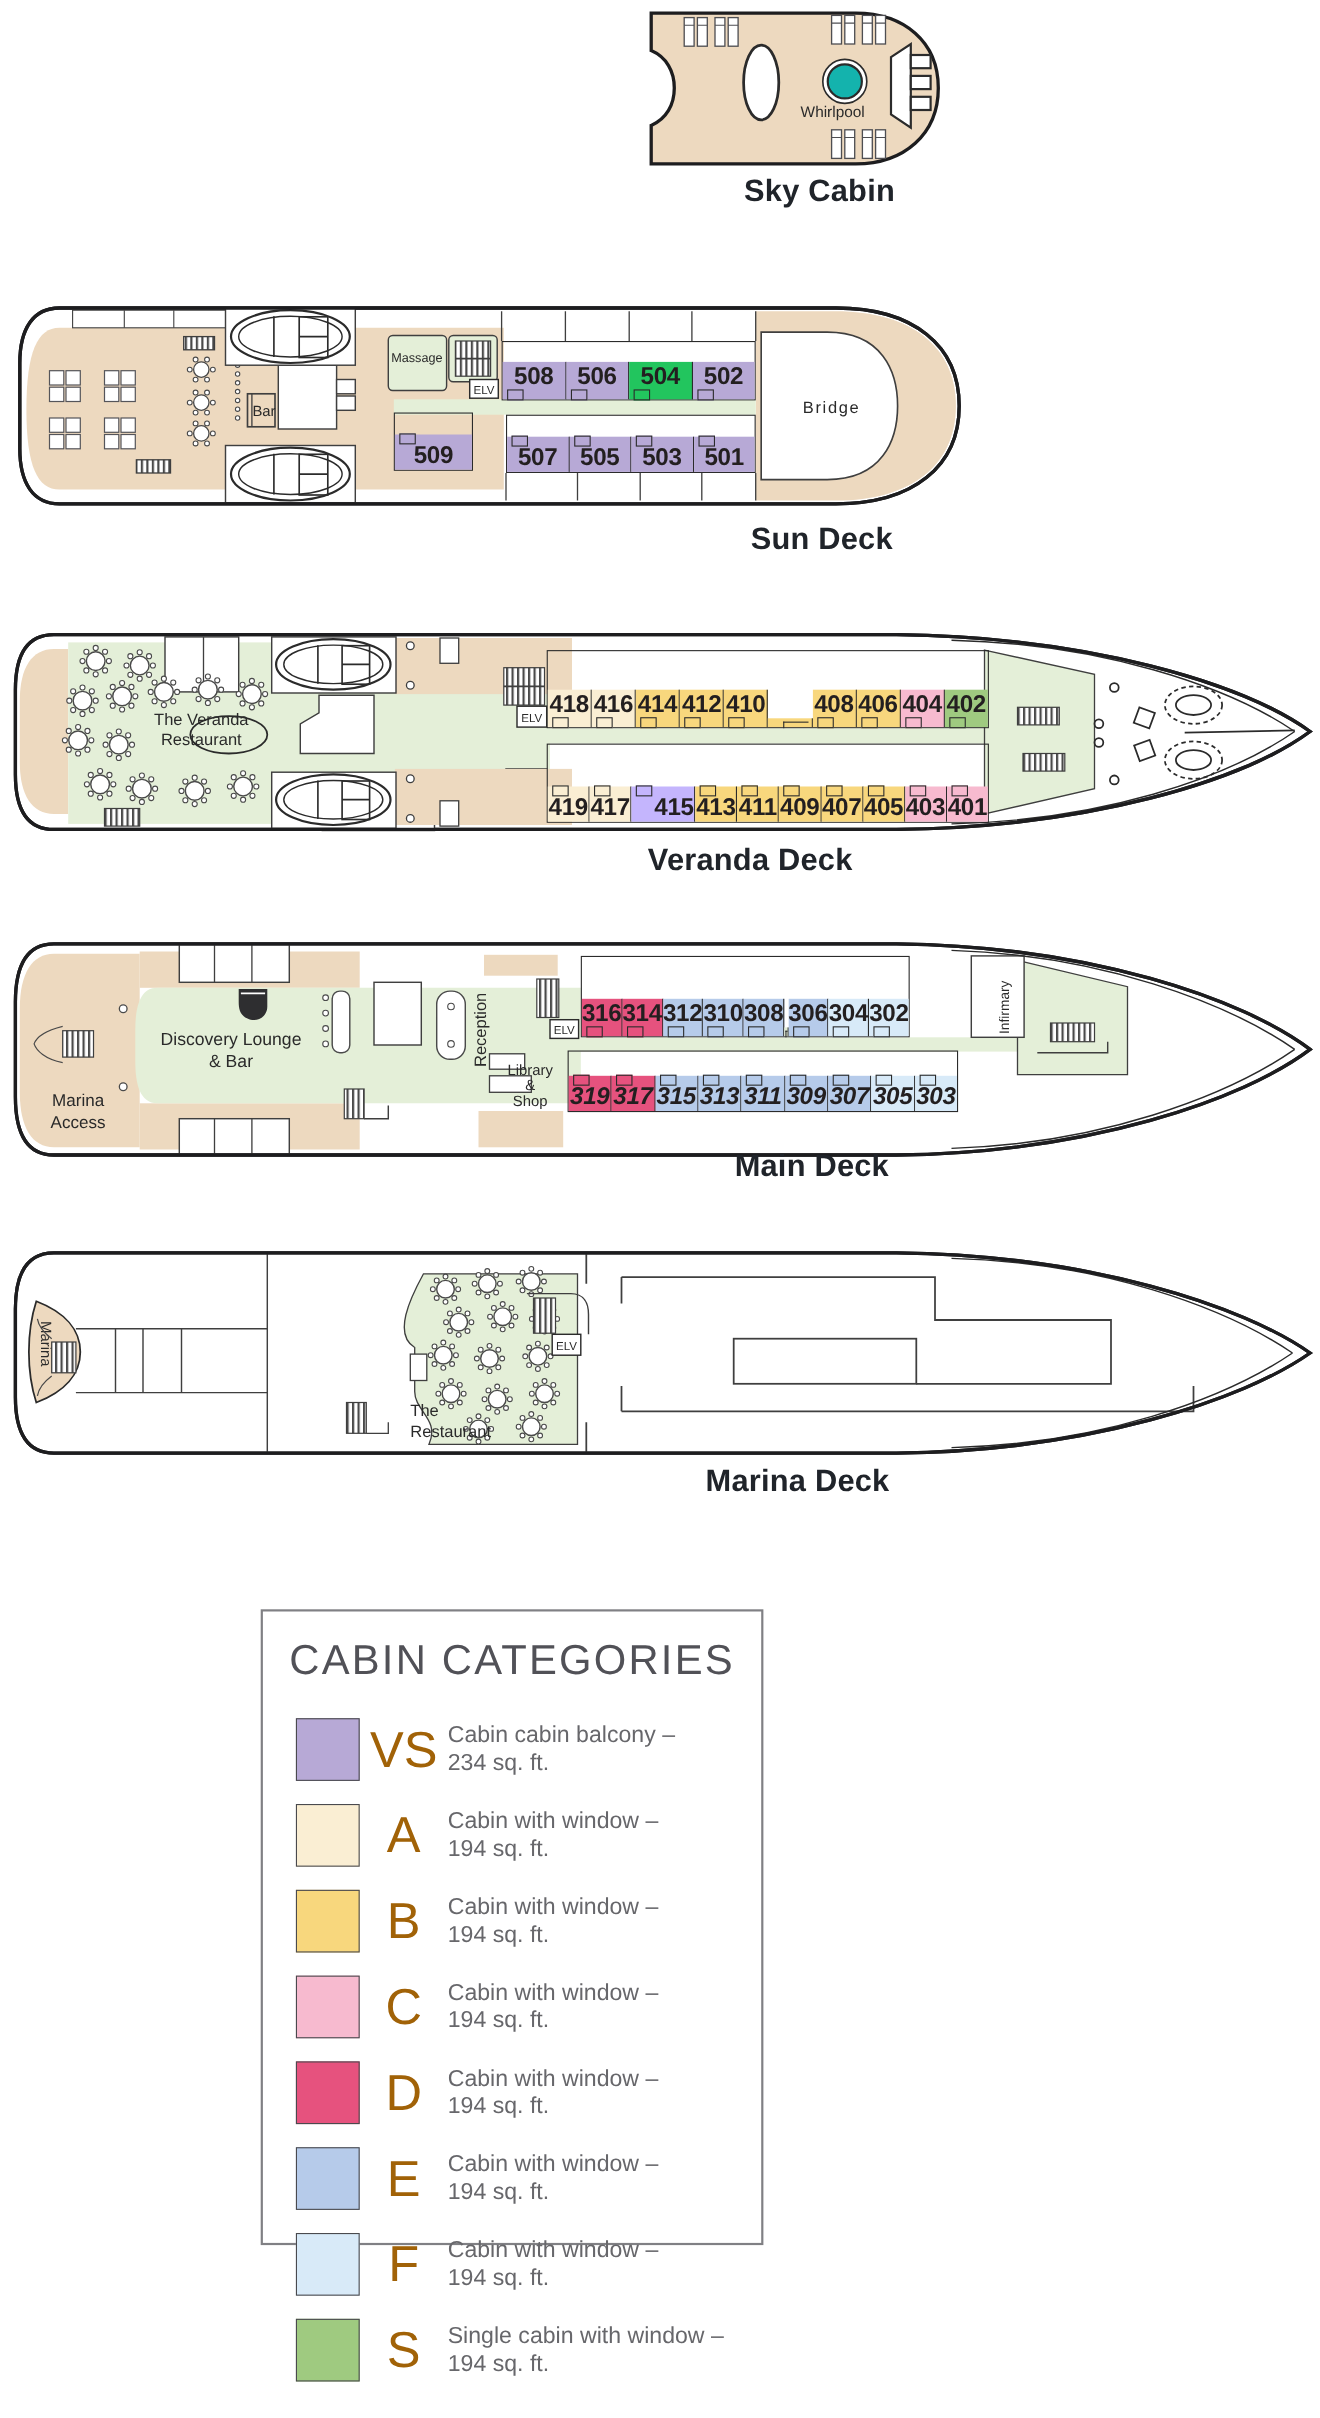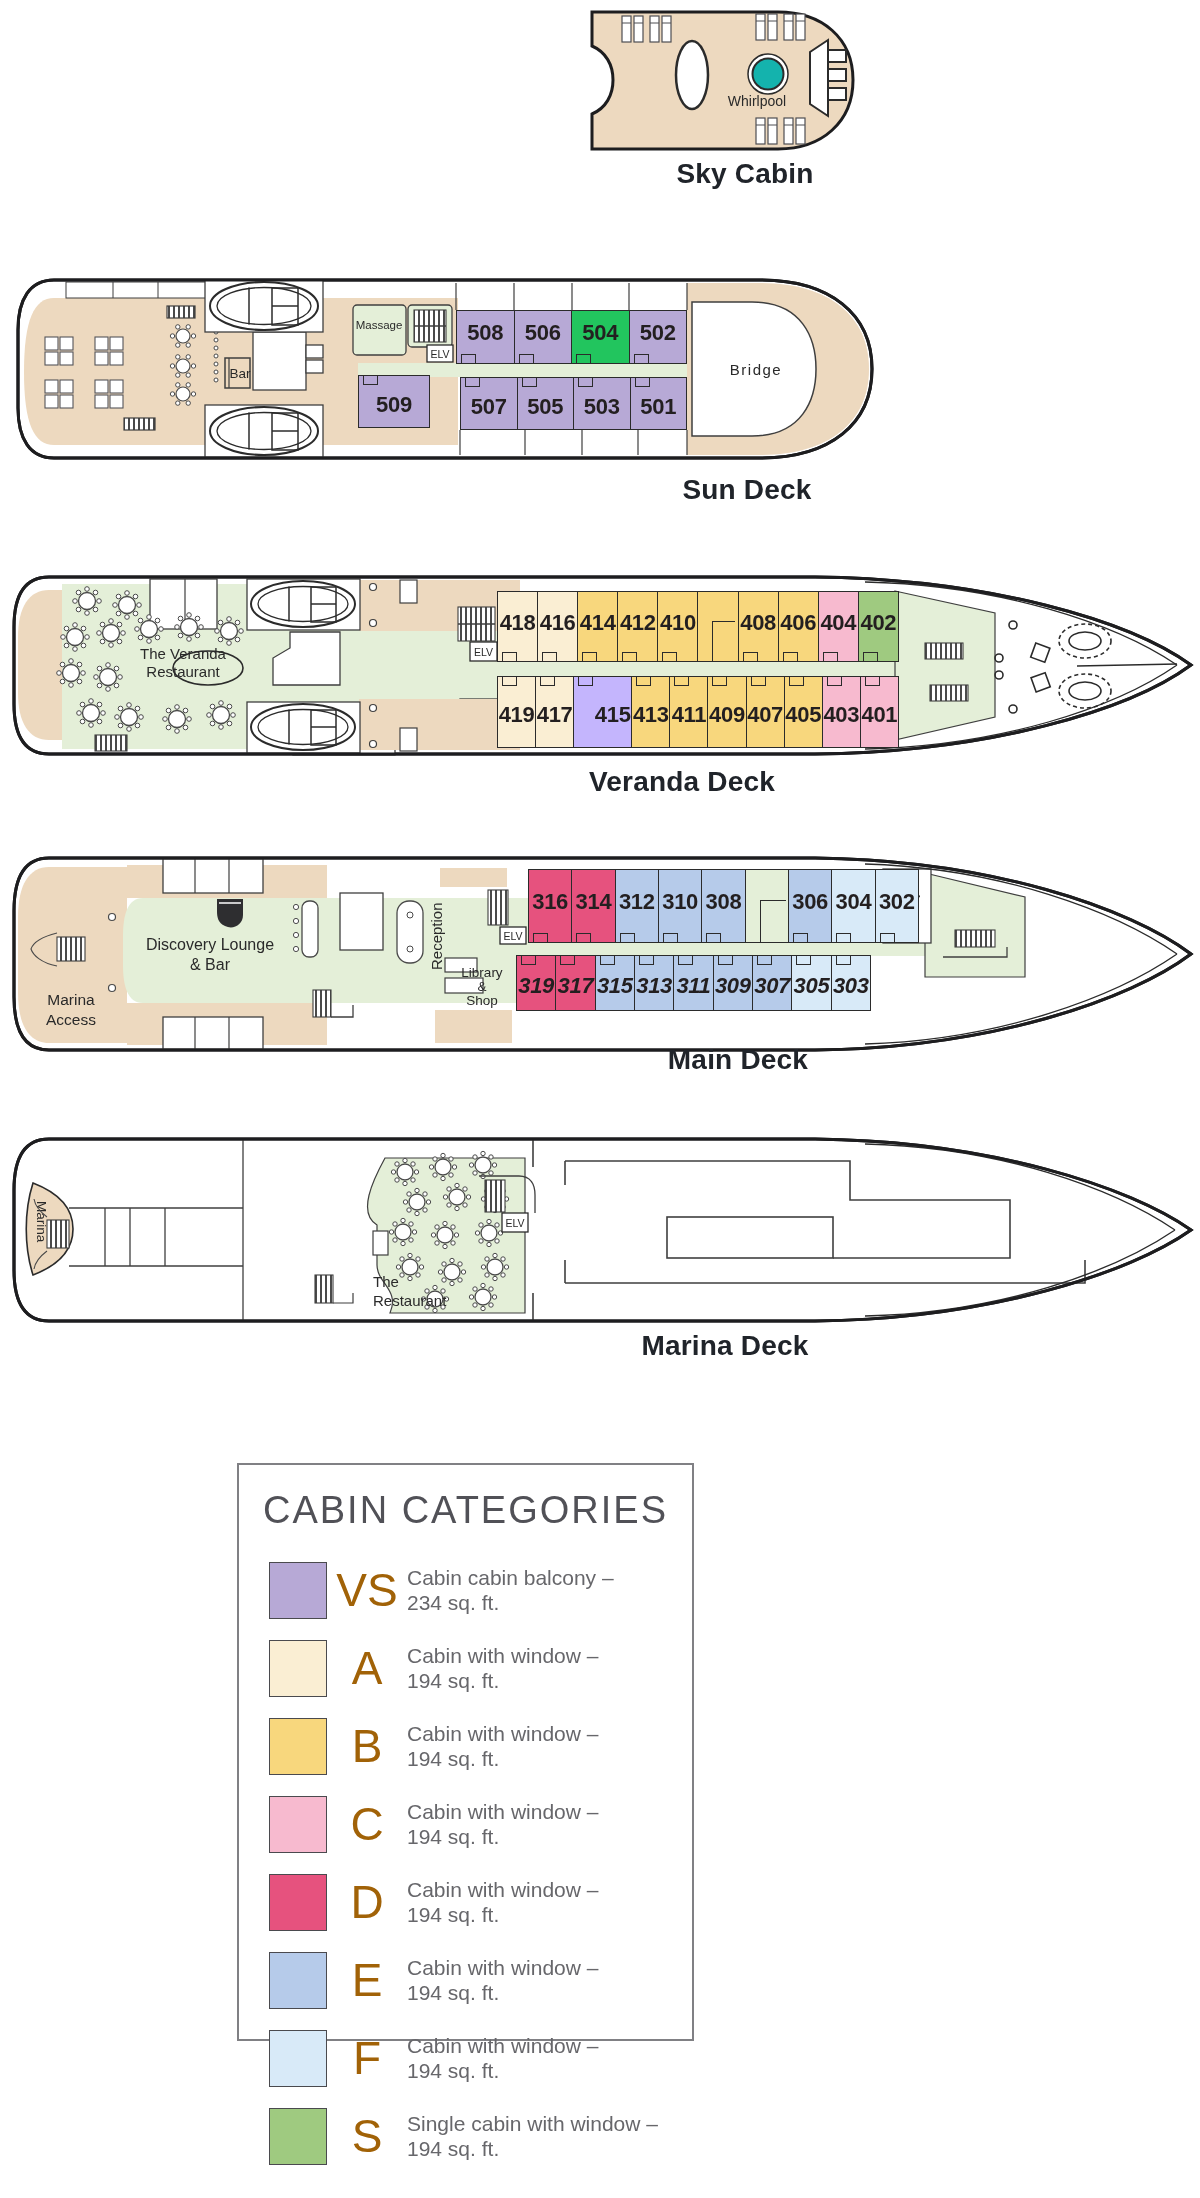--- a/index.html
+++ b/index.html
@@ -1,20 +1,20 @@
 <!DOCTYPE html>
 <html><head>
 <meta charset="utf-8">
 <style>
   html,body{margin:0;padding:0;background:#fff;font-family:"Liberation Sans",sans-serif;}
   #stage{position:relative;width:1200px;height:2198px;background:#fff;overflow:hidden;}
   .svgdeck{position:absolute;}
   .deck-title{position:absolute;font-weight:bold;font-size:28px;color:#20242a;text-align:center;letter-spacing:.2px;}
   
-  .cabrow{position:absolute;display:flex;border:1.5px solid #2b2b2b;box-sizing:border-box;}
+  .cabrow{position:absolute;display:flex;border:1.5px solid #2b2b2b;box-sizing:border-box;align-items:flex-end;}
   .cab{position:relative;flex:1;border-right:1.5px solid #2b2b2b;display:flex;justify-content:center;align-items:center;box-sizing:border-box;}
   .cab:last-child{border-right:none;}
   .cab span{font-weight:bold;font-size:22px;color:#231f20;letter-spacing:-.3px;}
   .rt .cab{padding-bottom:8px;}
   .rb .cab{padding-top:6px;}
   .rt .cab:not(.gap)::after{content:"";position:absolute;left:4px;bottom:-1px;width:13px;height:8px;background:inherit;border:1.3px solid #2b2b2b;}
   .rb .cab:not(.gap)::after{content:"";position:absolute;left:4px;top:-1px;width:13px;height:8px;background:inherit;border:1.3px solid #2b2b2b;}
   .cab.gap::before{content:"";position:absolute;left:34%;top:42%;width:58%;height:58%;border-left:1.6px solid #2b2b2b;border-top:1.6px solid #2b2b2b;}
   
   .lbl{fill:#2a2a2a;font-family:"Liberation Sans",sans-serif;}
@@ -457,21 +457,21 @@
     <text class="lbl" x="508" y="95" font-size="10.5" text-anchor="middle">ELV</text>
 
     <rect x="878" y="24" width="48" height="74" fill="#fff" stroke="#3f3f3f" stroke-width="1.3"></rect>
     <text class="lbl" transform="translate(912,95) rotate(-90)" font-size="12.5">Infirmary</text>
 
     <rect x="950" y="85" width="40" height="17" fill="url(#pMain)" stroke="#3f3f3f" stroke-width="1.1"></rect>
     <path d="M 938,112 h 64 v -10" fill="none" stroke="#3f3f3f" stroke-width="1.3"></path>
     <path d="M 860,19 C 995,23 1110,66 1172,109 M 860,199 C 995,195 1110,152 1172,109" fill="none" stroke="#2b2b2b" stroke-width="1.3"></path>
     <path d="M 44,13 H 810 C 985,15 1125,63 1186,109 C 1125,155 985,203 810,205 H 44 C 20,205 9,186 9,152 V 66 C 9,32 20,13 44,13 Z" fill="none" stroke="#1d1d1f" stroke-width="3"></path>
   </svg>
-  <div class="cabrow rt" id="main-top" style="left:528px;top:869px;width:391px;height:74px;">
+  <div class="cabrow rt" id="main-top" style="left:528px;top:869px;width:299px;height:74px;">
       <div class="cab" style="background: rgb(230, 82, 126);">
         <span>316</span>
       </div>
       <div class="cab" style="background: rgb(230, 82, 126);">
         <span>314</span>
       </div>
       <div class="cab" style="background: rgb(182, 203, 234);">
         <span>312</span>
       </div>
       <div class="cab" style="background: rgb(182, 203, 234);">

